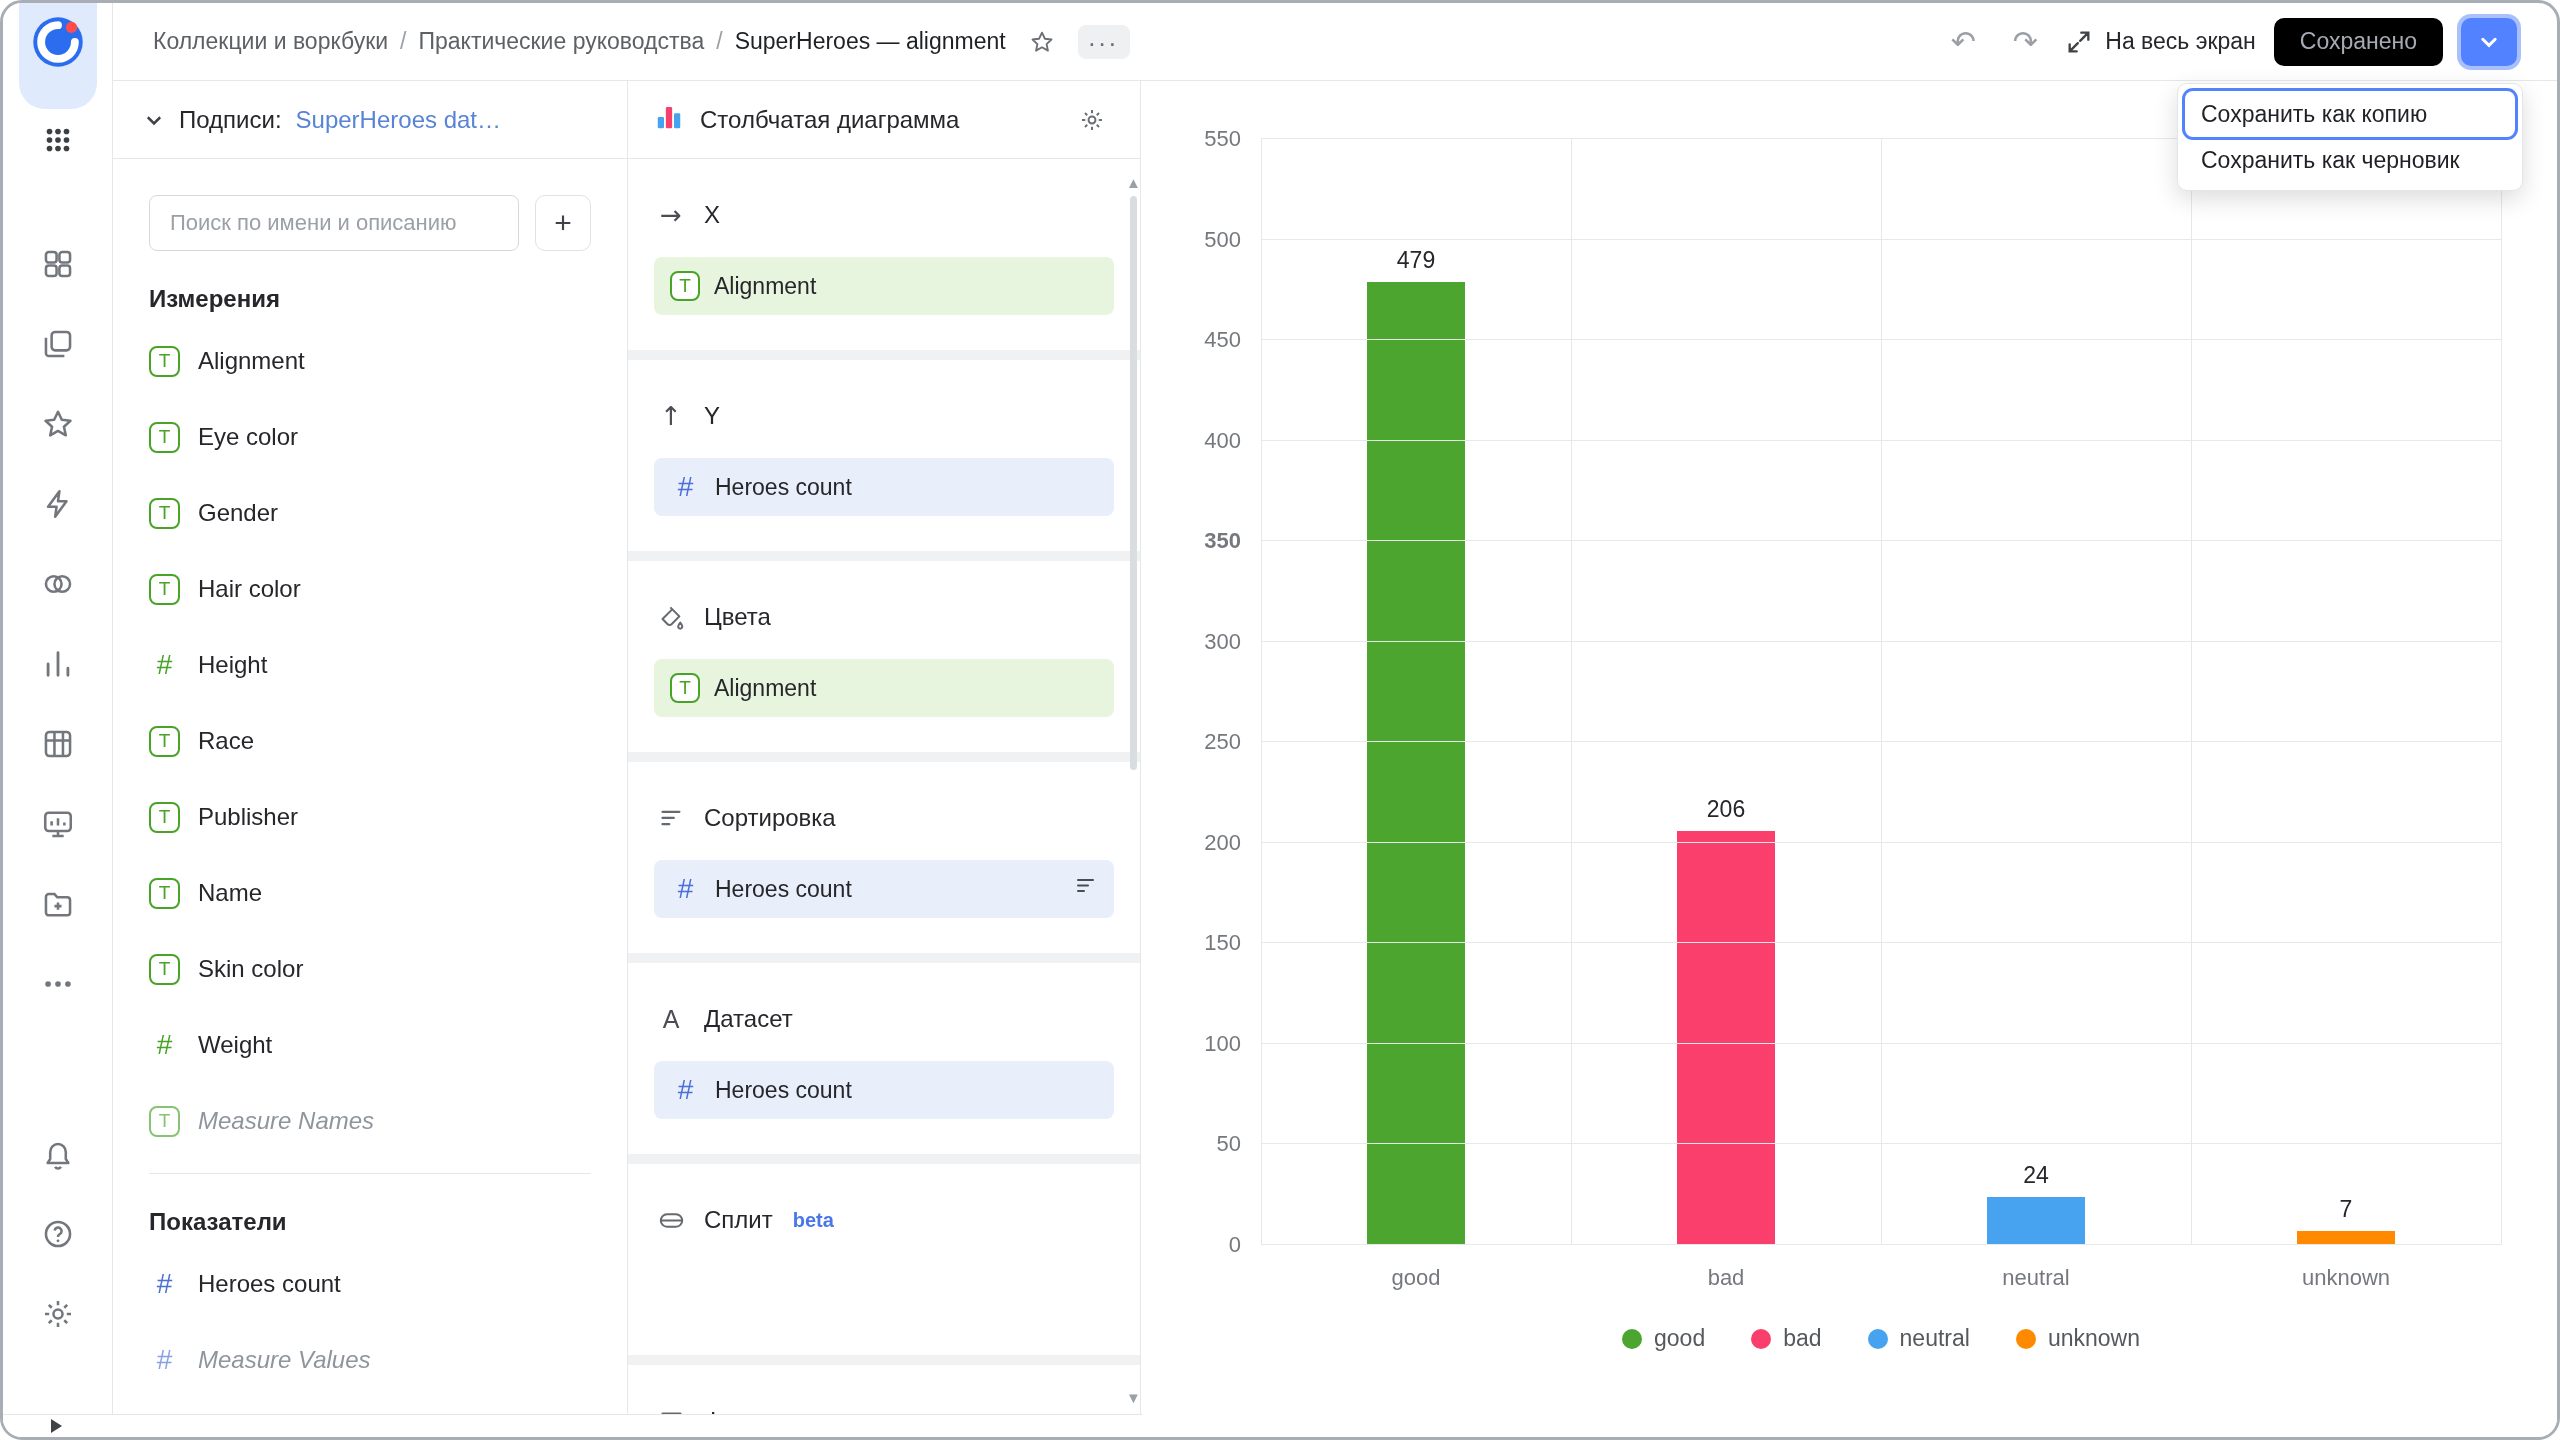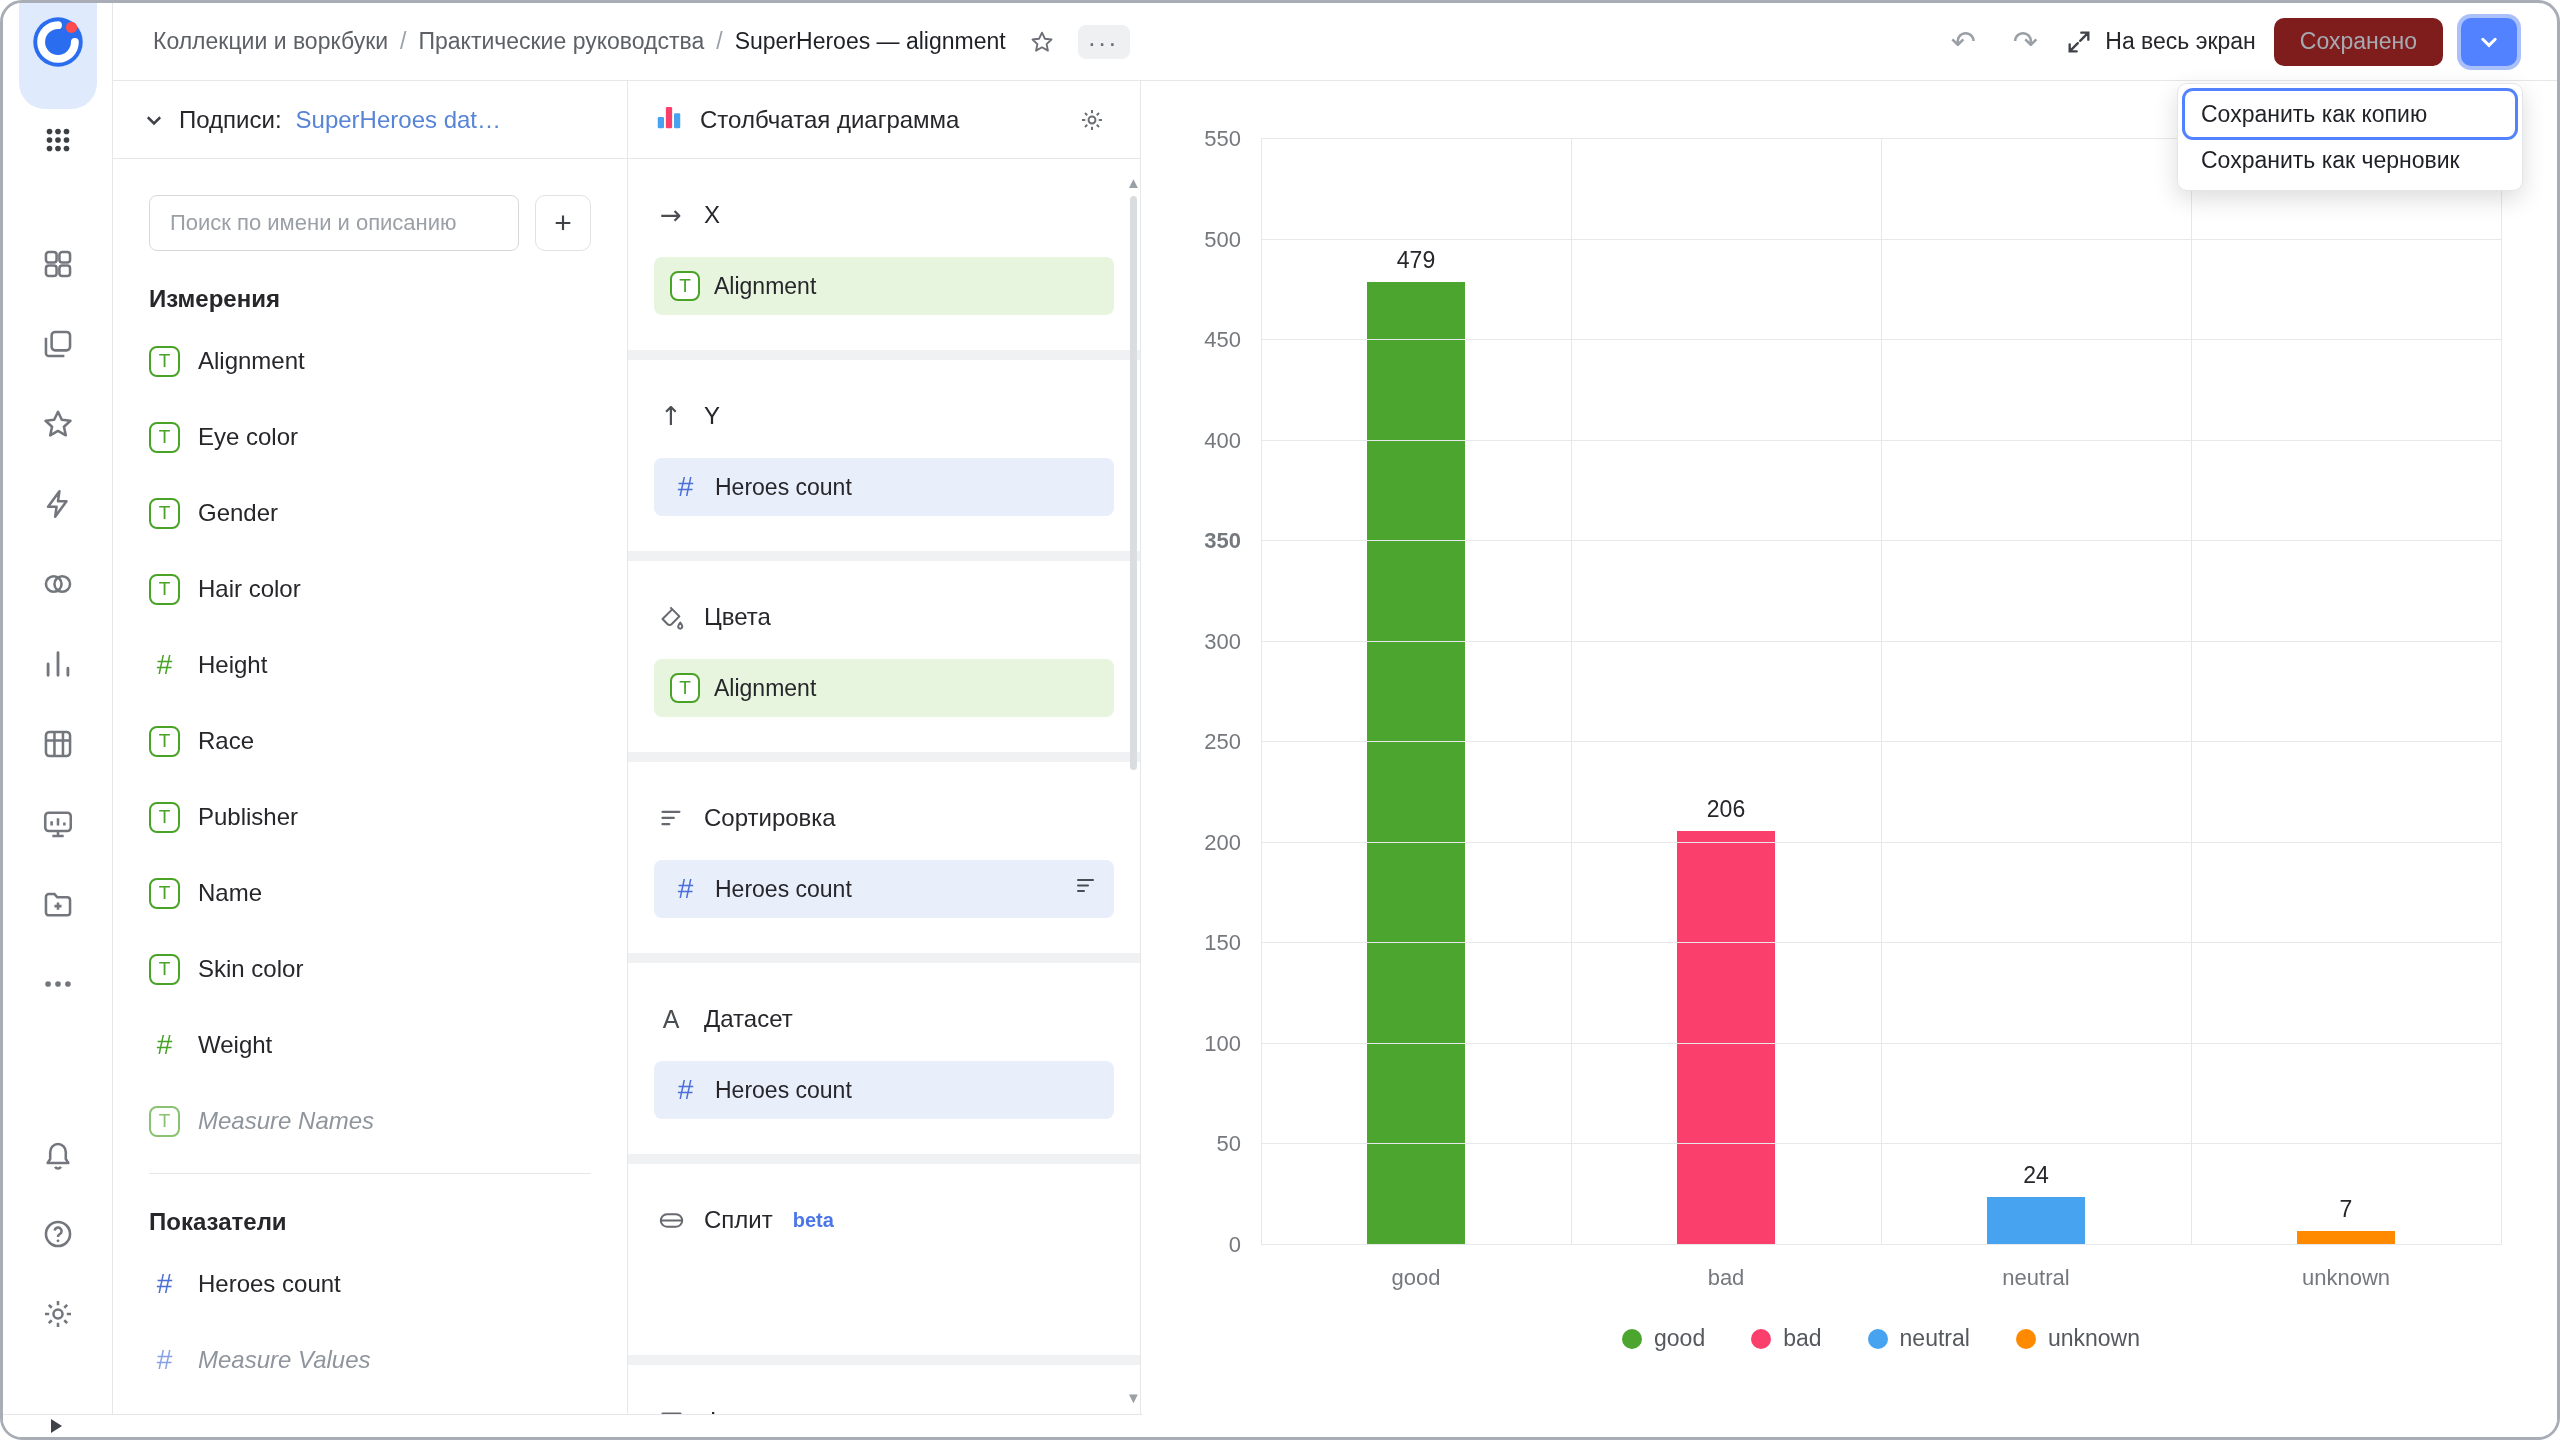--- a/index.html
+++ b/index.html
@@ -22,21 +22,21 @@
   .crumb { color:#5d6166; }
   .crumb.current { color:#1f2126; }
   .crumb-sep { color:#9aa0a6; }
   .icon-btn { width:44px; height:44px; display:flex; align-items:center; justify-content:center; color:#6b6f75; border-radius:8px; }
   .icon-btn svg { width:26px; height:26px; }
   .dots-pill { background:#eef0f2; border-radius:8px; width:52px; height:34px; display:flex; align-items:center; justify-content:center; color:#6b6f75; font-size:26px; letter-spacing:3px; line-height:0; padding-bottom:10px; }
   .topbar-right { margin-left:auto; display:flex; align-items:center; gap:18px; }
   .hist { font-family:"DejaVu Sans", sans-serif; font-size:30px; color:#9aa0a6; }
   .fullscreen { display:flex; align-items:center; gap:12px; font-size:23px; color:#26262b; }
   .fullscreen svg { width:28px; height:28px; color:#3f4247; }
-  .saved-btn { height:48px; padding:0 26px; background:#7f1d1d; color:#a6abb3; border:none; border-radius:10px; font-size:23px; font-family:inherit; }
+  .saved-btn { height:48px; padding:0 26px; background:#000000; color:#a6abb3; border:none; border-radius:10px; font-size:23px; font-family:inherit; }
   .split-btn { width:56px; height:48px; background:#5282ff; border:none; border-radius:10px; color:#fff; display:flex; align-items:center; justify-content:center; box-shadow:0 0 0 4px #aac0fb; margin-right:6px; }
   .split-btn svg { width:22px; height:22px; }
 
   .content { flex:1; display:flex; min-height:0; }
 
   
   .fields { width:515px; flex:0 0 515px; border-right:1px solid #e6e7e9; background:#fff; overflow:hidden; }
   .fields-head { height:78px; border-bottom:1px solid #e6e7e9; display:flex; align-items:center; gap:14px; padding:0 30px; font-size:24px; }
   .fields-head svg { width:22px; height:22px; color:#3f4247; }
   .ds-name { color:#5884d6; overflow:hidden; text-overflow:ellipsis; white-space:nowrap; }

